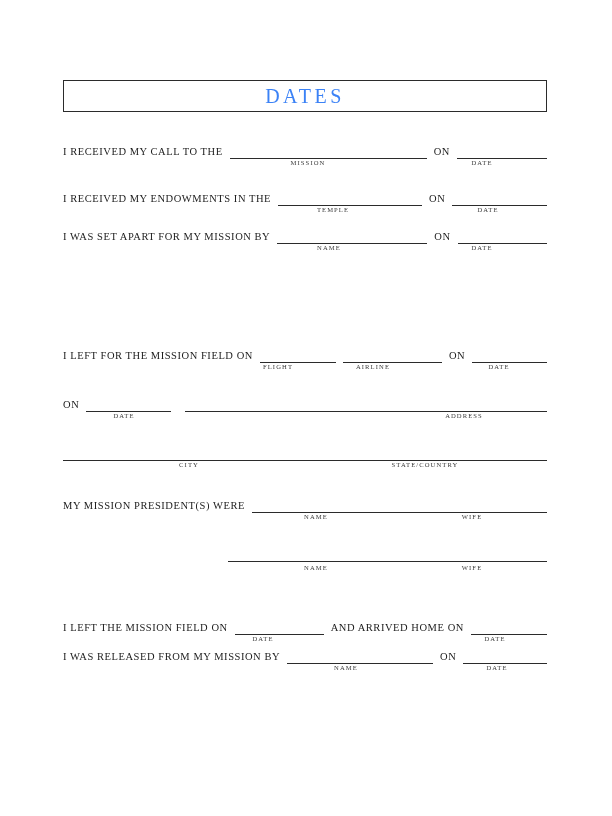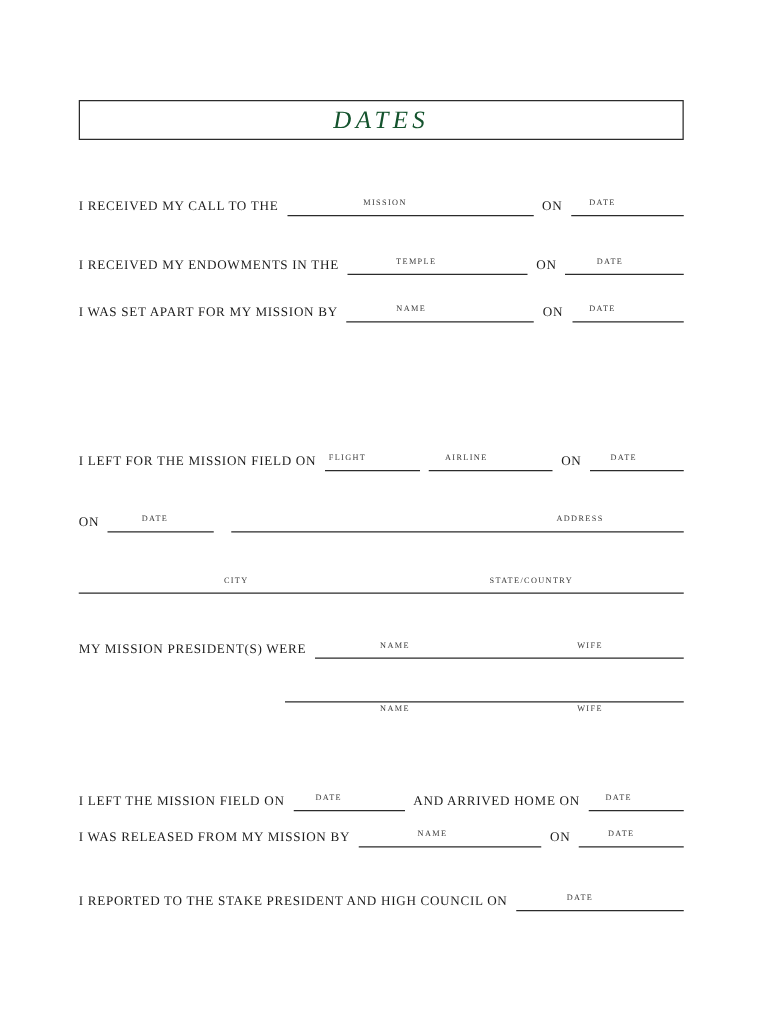--- a/index.html
+++ b/index.html
@@ -32,42 +32,40 @@
     border: 1px solid #2b2b2b;
     box-sizing: border-box;
     display: flex;
     align-items: center;
     justify-content: center;
   }
   .title-text {
     font-family: "Liberation Serif", serif;
     font-size: 20px;
     letter-spacing: 3.5px;
-    color: #14532d;
+    color: #3b82f6;
     font-variant: small-caps;
     text-transform: uppercase;
-    font-style: italic;
   }
 
   
   .row {
     position: absolute;
     left: 63px;
     width: 484px;
     height: 34px;
   }
   .line-run {
     position: absolute;
     left: 0;
     top: 0;
     width: 100%;
     display: flex;
     align-items: flex-end;
     height: 16px;
-    margin-top: 14px;
   }
   .lbl {
     font-family: "Liberation Serif", serif;
     font-size: 10.5px;
     letter-spacing: 0.55px;
     color: #1c1c1c;
     white-space: nowrap;
     text-transform: uppercase;
     line-height: 12px;
     padding-bottom: 1px;
@@ -227,22 +225,14 @@
       <span class="rule" style="width:146px;"></span>
       <span class="gap"></span>
       <span class="lbl">ON</span>
       <span class="gap"></span>
       <span class="rule grow"></span>
     </div>
     <div class="sublabel" style="left:283px;">NAME</div>
     <div class="sublabel" style="left:434px;">DATE</div>
   </div>
 
-  <div class="row" style="top:699px;">
-    <div class="line-run">
-      <span class="lbl">I REPORTED TO THE STAKE PRESIDENT AND HIGH COUNCIL ON</span>
-      <span class="gap"></span>
-      <span class="rule grow"></span>
-    </div>
-    <div class="sublabel" style="left:401px;">DATE</div>
-  </div>
 
 </div>
 
 </body></html>

